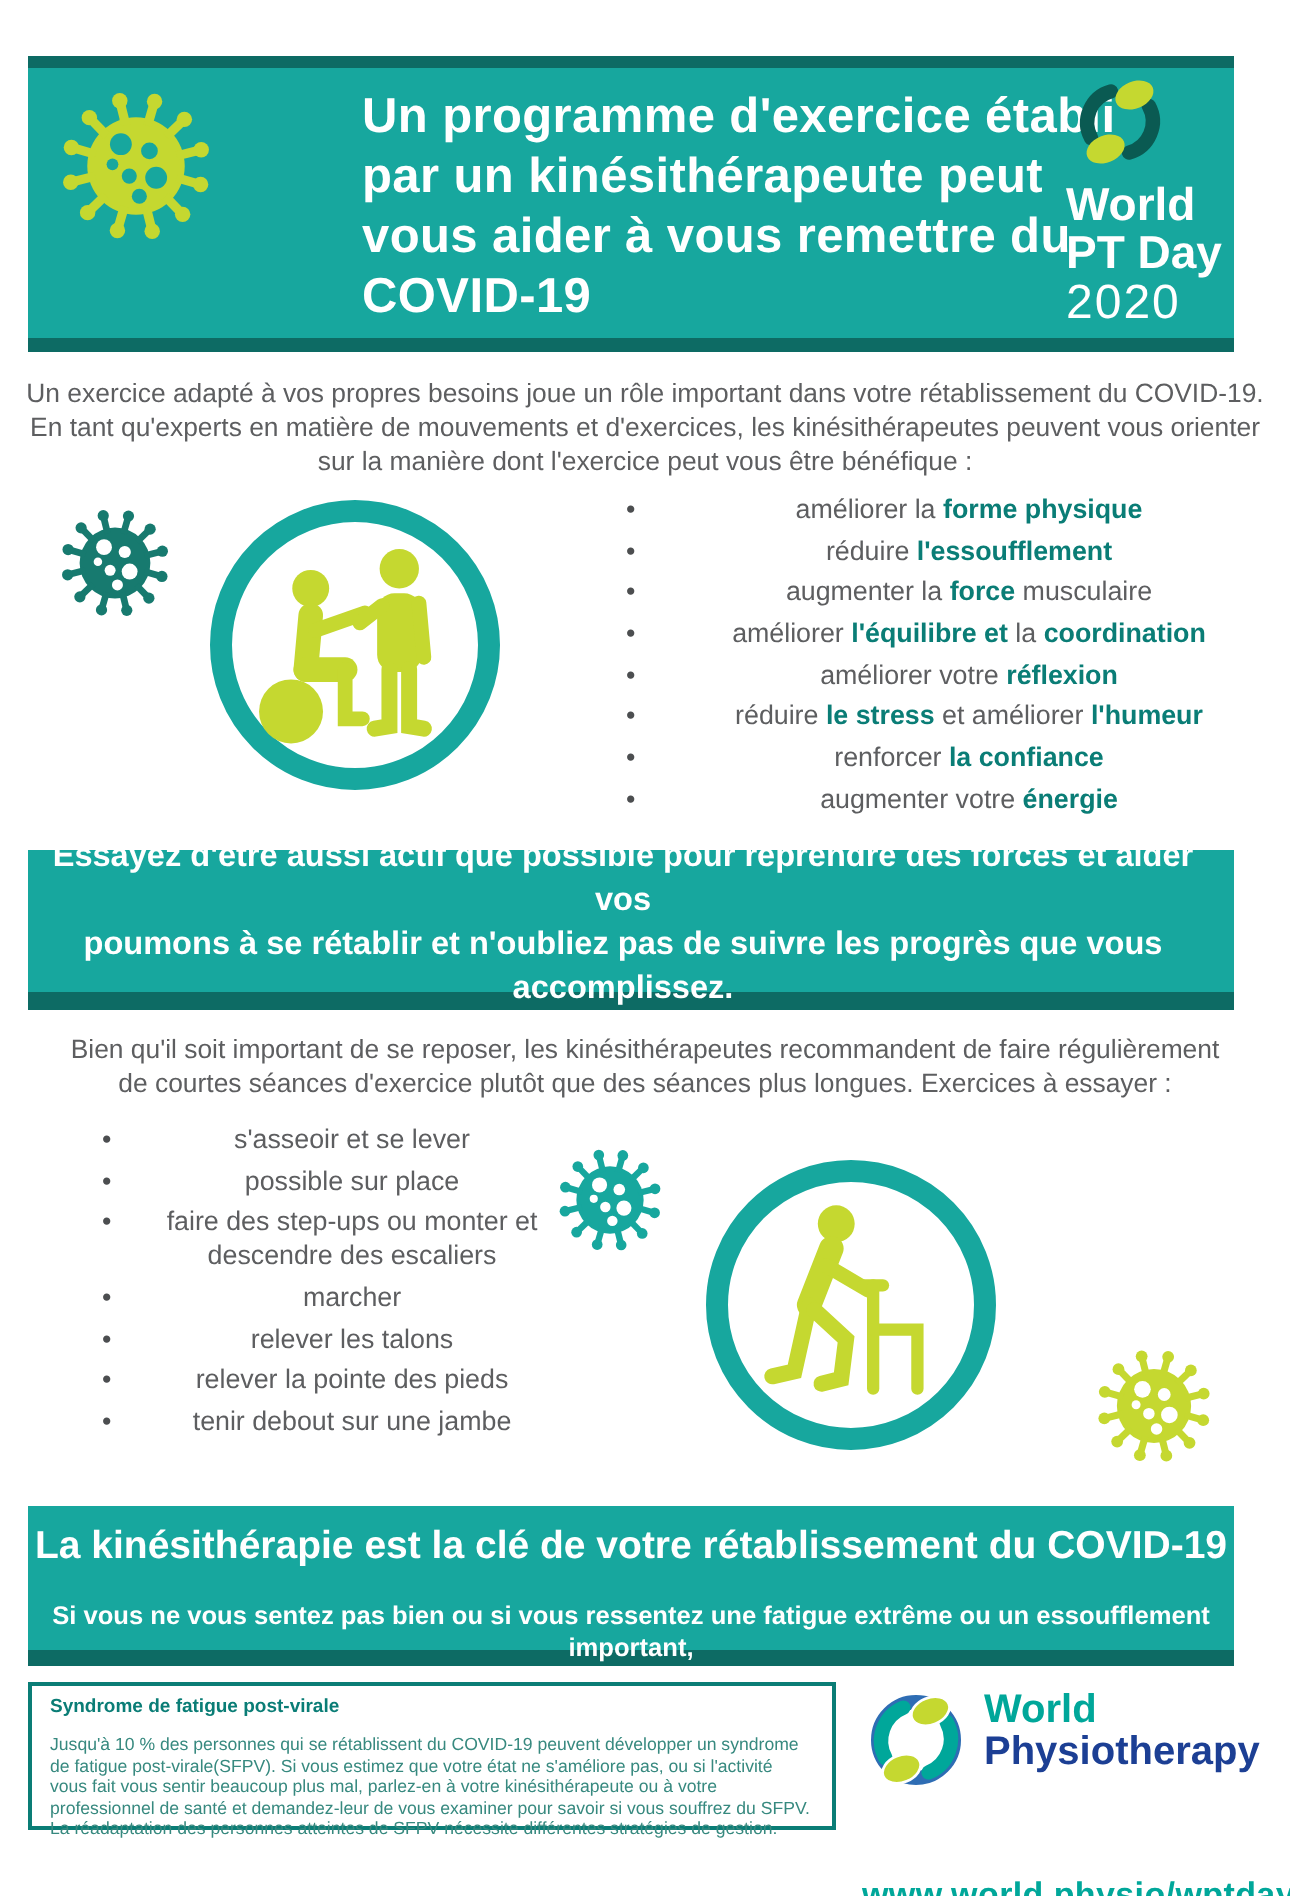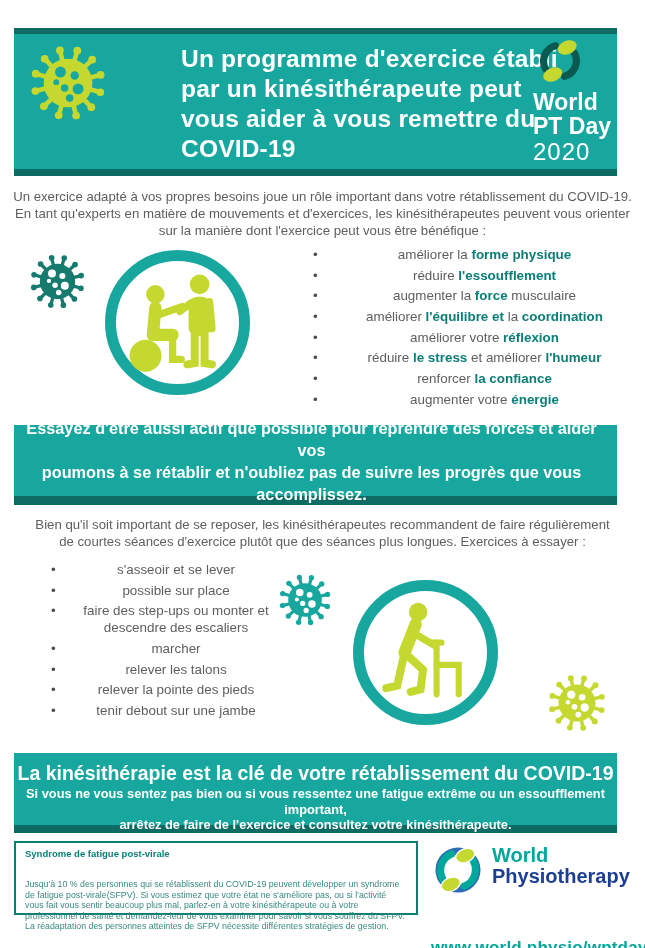--- a/index.html
+++ b/index.html
@@ -15,21 +15,21 @@
 
   .h-title{position:absolute;left:167px;top:10px;font-size:24.5px;font-weight:700;line-height:30px;color:#fff;letter-spacing:0.2px;}
   .h-virus{position:absolute;left:12px;top:7px;width:84px;height:84px;}
   .h-logo{position:absolute;left:519px;top:0px;width:86px;color:#fff;}
   .h-logo svg{width:54px;height:54px;display:block;margin-bottom:2px;}
   .h-logo-line{font-size:23px;font-weight:700;line-height:24px;}
   .h-logo-year{font-size:24px;font-weight:300;line-height:27px;letter-spacing:1px;}
 
   .banner-mid-text{font-size:16.3px;font-weight:700;line-height:22px;width:595px;}
   .b3-title{font-size:19.5px;font-weight:700;line-height:22px;text-align:center;}
-  .b3-sub{font-size:12.8px;font-weight:700;line-height:15.5px;margin-top:2px;}
+  .b3-sub{font-size:12.8px;font-weight:700;line-height:15.5px;margin-top:16px;}
 
   
   .centered-p{position:absolute;left:0;right:0;text-align:center;color:var(--gray);
               font-size:13.2px;line-height:16.8px;}
   .intro-p{top:189px;}
   .p2{top:517px;}
 
   
   ul.blist{position:absolute;margin:0;padding:0;list-style:none;color:var(--gray);font-size:13.4px;}
   ul.blist li{position:relative;padding-left:13px;line-height:17px;padding-bottom:3.7px;text-align:center;}
@@ -46,21 +46,21 @@
   .ring2{left:353px;top:580px;}
   .virus{position:absolute;}
   .virus svg{width:100%;height:100%;display:block;}
   .virus-benefits{left:27px;top:251px;width:61px;height:61px;}
   .virus-ex-teal{left:276px;top:571px;width:58px;height:58px;}
   .virus-ex-lime{left:545px;top:671px;width:64px;height:64px;}
 
   
   .sfpv-box{position:absolute;left:14px;top:841px;width:404px;height:74px;box-sizing:border-box;
             border:2px solid var(--tealText);padding:5px 9px;background:#fff;}
-  .sfpv-title{font-size:9.5px;font-weight:700;color:var(--tealText);margin-bottom:20px;}
+  .sfpv-title{font-size:9.5px;font-weight:700;color:var(--tealText);margin-bottom:8px;}
   .sfpv-body{font-size:8.8px;line-height:10.5px;color:#37897f;}
   .wp-logo-mark{position:absolute;left:431px;top:843px;width:54px;height:54px;}
   .wp-logo-mark svg{width:100%;height:100%;display:block;}
   .wp-name{position:absolute;left:492px;top:845px;font-size:20px;font-weight:700;line-height:20.5px;}
   .wp-name-world{color:var(--tealLogo);}
   .wp-name-physio{color:var(--blue);}
   .wp-url{position:absolute;left:431px;top:938px;font-size:17px;font-weight:700;color:var(--tealLogo);letter-spacing:0.2px;}
 </style>
 </head>
 <body>

